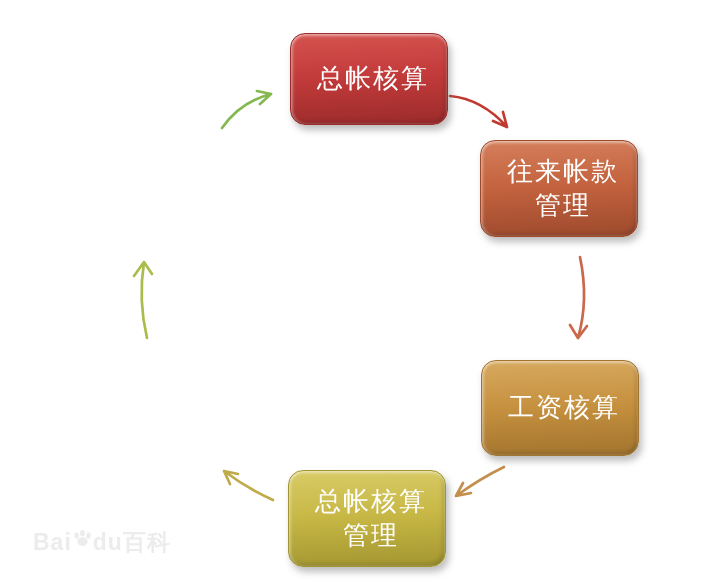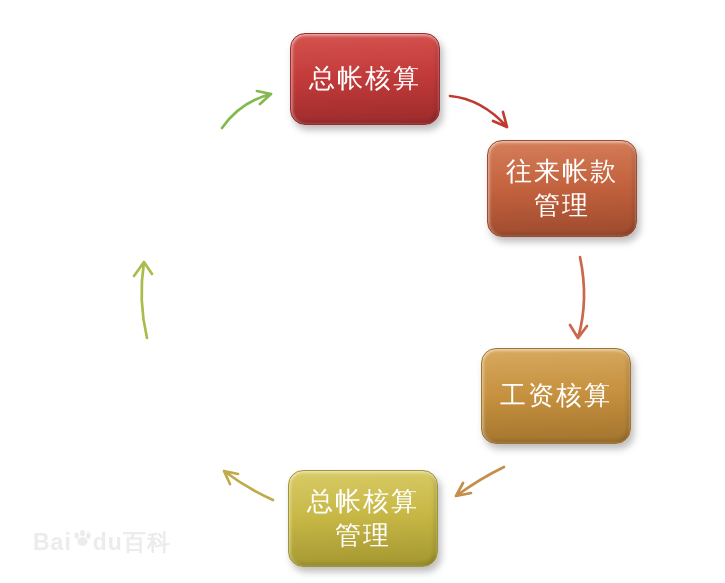--- a/index.html
+++ b/index.html
@@ -35,32 +35,33 @@
     background: linear-gradient(178deg, var(--cl) 0%, var(--cb) 48%, var(--cd) 100%);
     border: 1px solid var(--cd);
     box-shadow:
       inset 0 2px 3px rgba(255,255,255,0.45),
       inset 2px 0 3px rgba(255,255,255,0.30),
       inset -2px -2px 4px rgba(0,0,0,0.18),
       3px 5px 7px rgba(110,110,110,0.45);
     display: flex;
     align-items: center;
     justify-content: center;
+    padding-left: 8px;
   }
   .node-label {
     color: #ffffff;
     font-size: 26px;
     line-height: 1.3;
     letter-spacing: 2px;
     text-align: center;
     white-space: pre-line;
   }
   .n1 { left: 290px; top: 33px;  height: 90px; }
-  .n2 { left: 480px; top: 140px; height: 95px; margin-left: 7px; }
-  .n3 { left: 481px; top: 348px; }
+  .n2 { left: 480px; top: 140px; height: 95px; }
+  .n3 { left: 481px; top: 360px; }
   .n4 { left: 288px; top: 470px; height: 95px; }
   .n5 { left: 91px;  top: 359px; }
   .n6 { left: 94px;  top: 140px; }
   .watermark {
     position: absolute;
     left: 33px;
     top: 527px;
     display: flex;
     align-items: center;
     gap: 1px;

